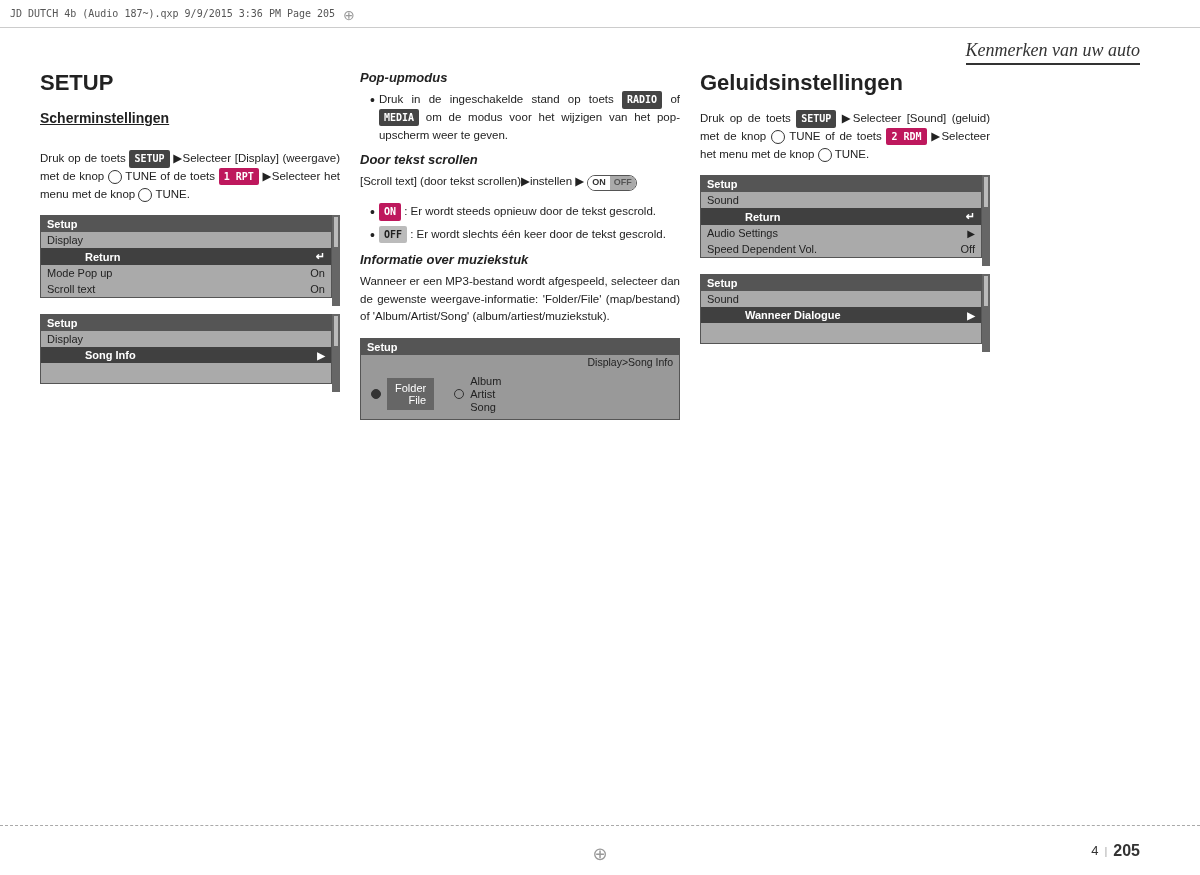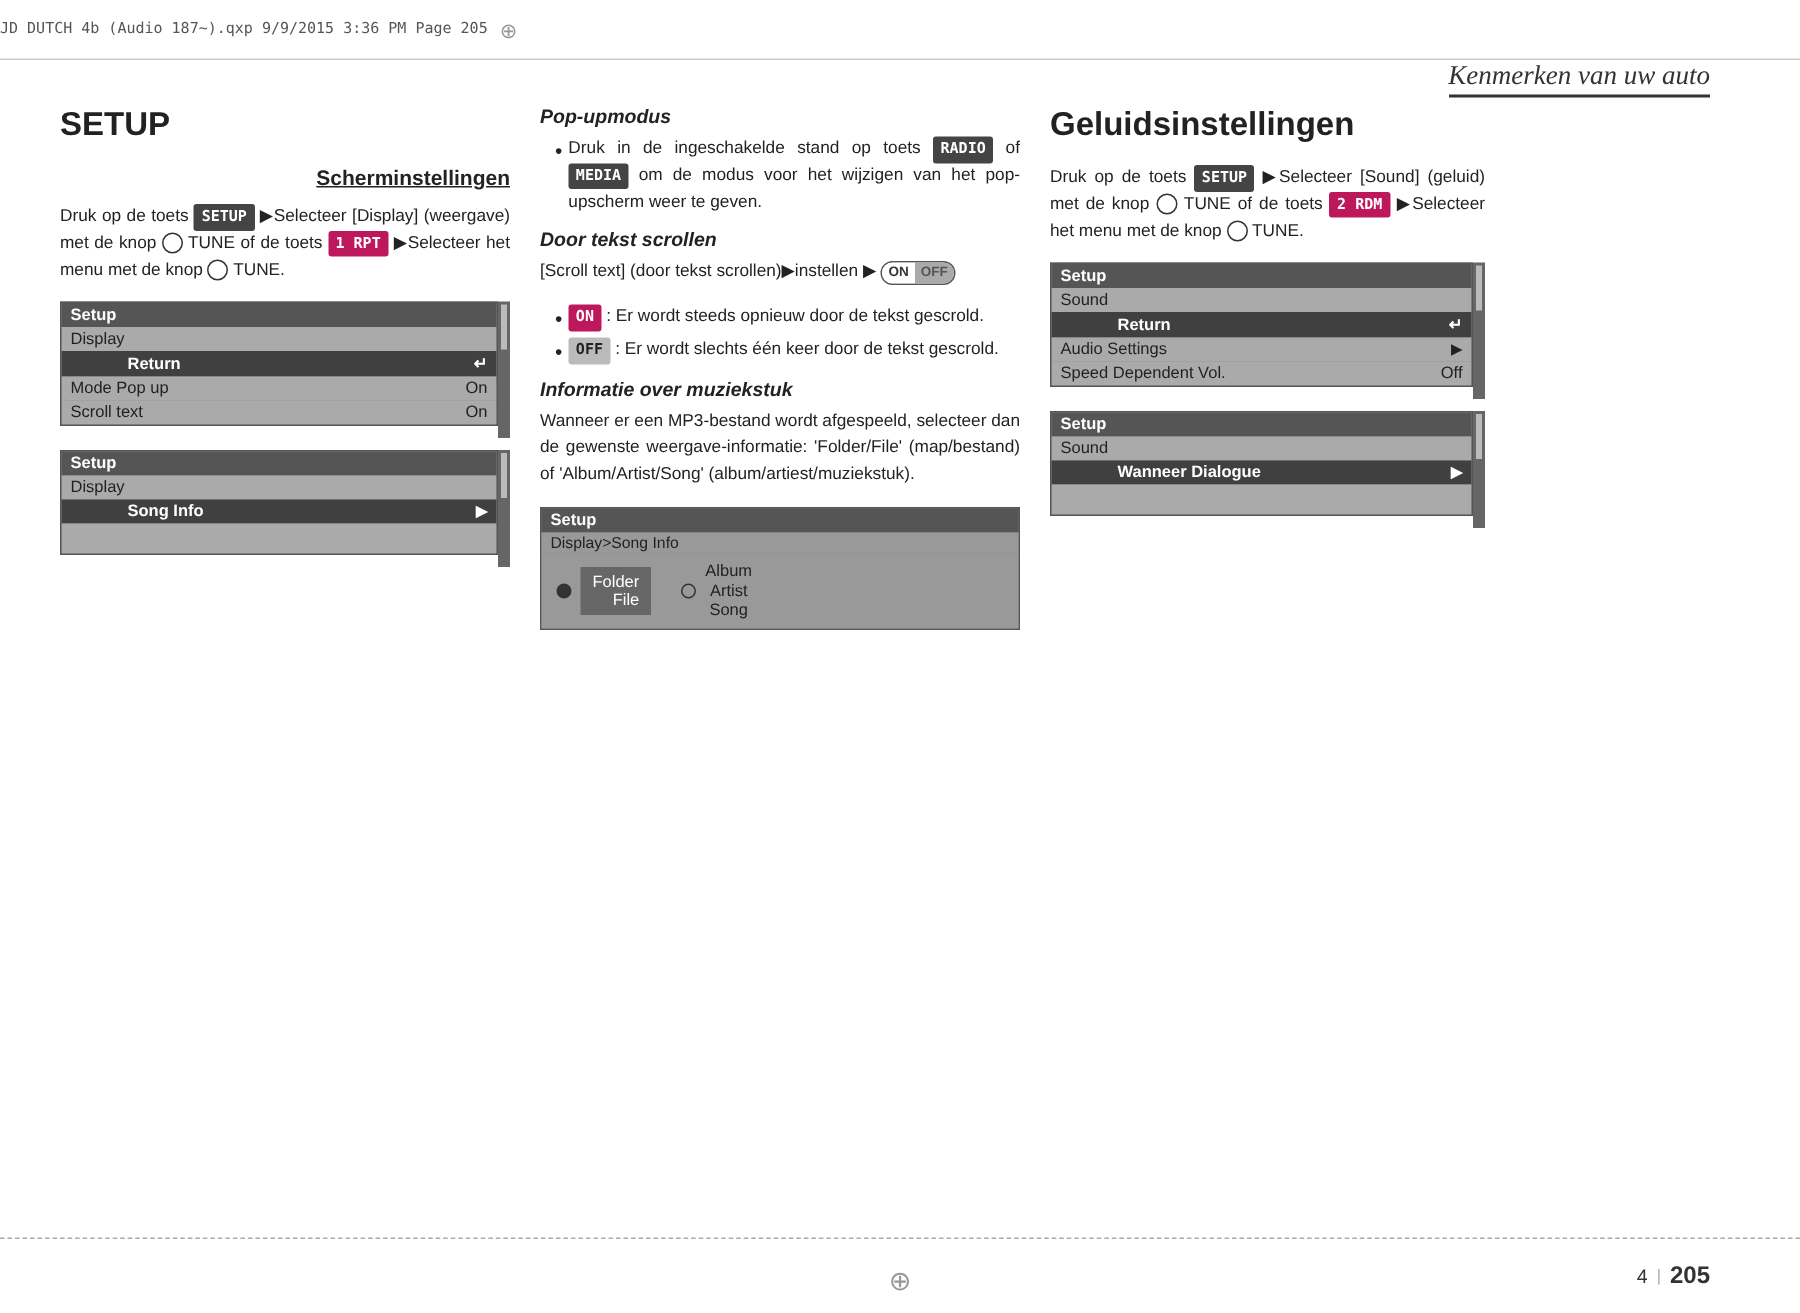--- a/index.html
+++ b/index.html
@@ -9,25 +9,25 @@
       width: 1200px;
       height: 875px;
       overflow: hidden;
       position: relative;
     }
 
     
     .page-header {
       position: absolute;
       top: 0; left: 0; right: 0;
-      height: 40px;
+      height: 28px;
       border-bottom: 1px solid #ccc;
       display: flex;
       align-items: center;
-      padding: 0 0;
+      padding: 0 10px;
     }
     .page-header-text {
       font-size: 10px;
       color: #555;
       font-family: monospace;
     }
     .crosshair {
       width: 16px; height: 16px;
       position: relative;
       margin-left: 8px;
@@ -87,23 +87,22 @@
       font-size: 22px;
       font-weight: bold;
       color: #222;
       margin-bottom: 14px;
     }
 
     .subsection-title {
       font-size: 14px;
       font-weight: bold;
       color: #222;
-      margin-bottom: 10px;
+      margin-bottom: 24px;
       text-decoration: underline;
-      text-align: right;
     }
 
     .body-text {
       font-size: 11.5px;
       color: #222;
       line-height: 1.55;
       margin-bottom: 12px;
       text-align: justify;
     }
 
@@ -232,20 +231,21 @@
     .song-info-header {
       background: #555;
       padding: 2px 6px;
       font-weight: bold;
     }
     .song-info-subheader {
       background: #999;
       padding: 1px 6px;
       color: #222;
       font-size: 10.5px;
+      text-align: right;
     }
     .song-info-body {
       display: flex;
       padding: 6px 10px;
       gap: 20px;
       background: #999;
       color: #222;
       align-items: center;
     }
     .radio-dot {
@@ -270,21 +270,20 @@
       padding: 4px 8px;
       font-size: 11px;
       text-align: right;
     }
     .album-col {
       display: flex;
       flex-direction: column;
       gap: 1px;
       color: #222;
       font-size: 11px;
-      text-align: center;
     }
 
     
     .page-footer {
       position: absolute;
       bottom: 0; left: 0; right: 0;
       height: 50px;
       border-top: 1px dashed #aaa;
       display: flex;
       align-items: center;

